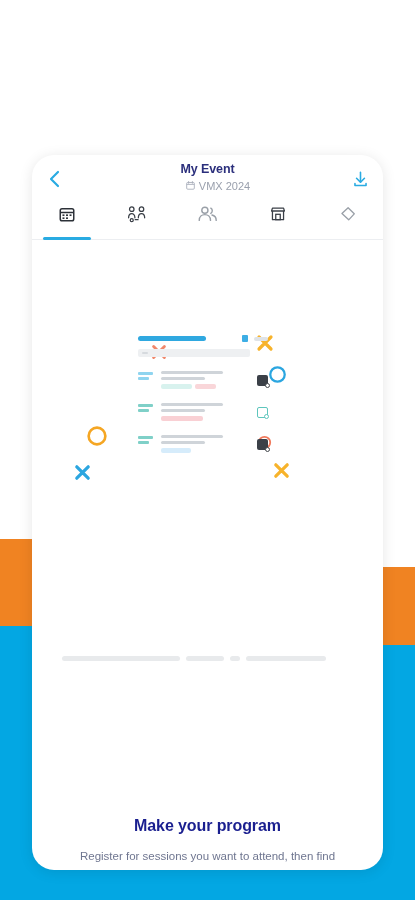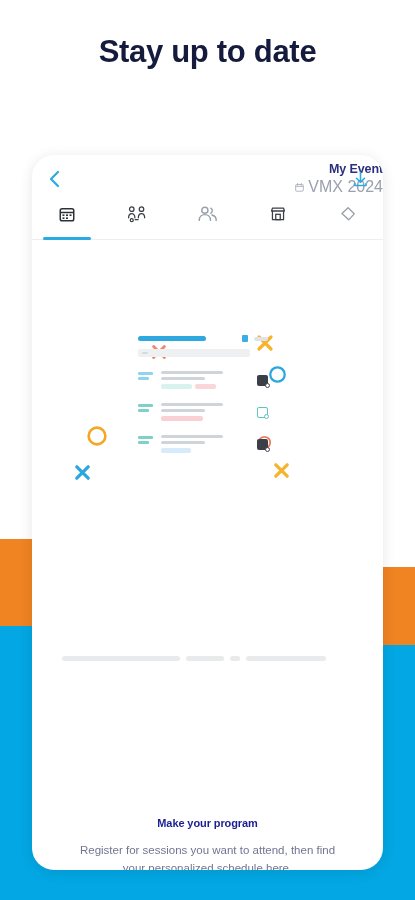--- a/index.html
+++ b/index.html
@@ -75,36 +75,36 @@
   }
   .download-btn {
     position: absolute;
     right: 8px; top: 9px;
     width: 30px; height: 30px;
     display: flex; align-items: center; justify-content: center;
   }
   .app-title-wrap {
     position: absolute;
     left: 0; right: 0; top: 7px;
-    text-align: right;
+    text-align: center;
   }
   .app-title {
     display: block;
     color: #2b2f7c;
     font-size: 12.5px;
     font-weight: bold;
     letter-spacing: -0.1px;
   }
   .app-sub {
     display: inline-flex;
     align-items: center;
     gap: 4px;
     margin-top: 2px;
     color: #9aa0ad;
-    font-size: 16px;
+    font-size: 11px;
     margin-left: 21px;
   }
   .app-sub-icon { display: inline-flex; }
 
   
   .tabbar {
     position: relative;
     display: flex;
     height: 37px;
     border-bottom: 1px solid #eceef1;
@@ -228,21 +228,21 @@
   
   .copy {
     position: absolute;
     left: 0; right: 0; top: 500px;
     text-align: center;
     padding: 0 20px;
     box-sizing: border-box;
   }
   .copy-title {
     color: #1a1f8f;
-    font-size: 11px;
+    font-size: 16px;
     font-weight: bold;
     letter-spacing: -0.1px;
   }
   .copy-text {
     margin-top: 13px;
     color: #6f7690;
     font-size: 11.5px;
     line-height: 1.55;
   }
 </style>
@@ -252,21 +252,20 @@
 <div class="screen">
 
   <div class="bg-layer">
     <div class="band band-orange-left"></div>
     <div class="band band-blue-left"></div>
     <div class="band band-orange-right"></div>
     <div class="band band-blue-right"></div>
   </div>
 
   <div class="headline">
-    <span class="headline-line">Stay up to date</span>
   </div>
 
   <div class="phone-card">
 
     <div class="app-header">
 
       <div class="back-btn">
         <svg width="13" height="18" viewBox="0 0 13 18">
           <path d="M10 2 L3 9 L10 16" fill="none" stroke="#29ABE2" stroke-width="2.2" stroke-linecap="round" stroke-linejoin="round"></path>
         </svg>

